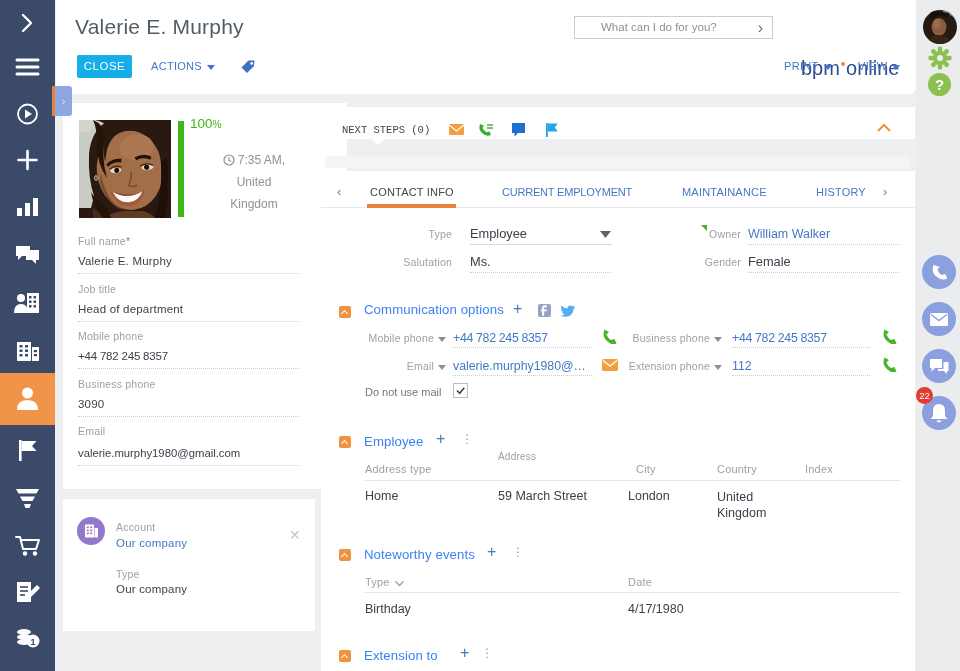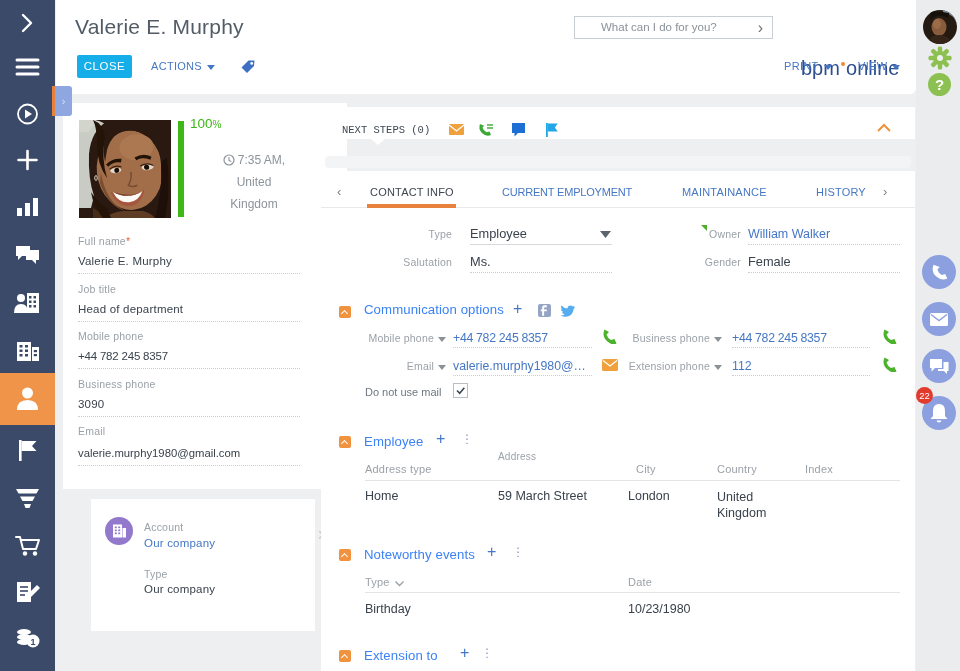--- a/index.html
+++ b/index.html
@@ -23,21 +23,21 @@
 .bluebtn { color:#4577c5; font-size:11px; letter-spacing:0.3px; }
 .caret { display:inline-block; width:0; height:0; border-left:4px solid transparent; border-right:4px solid transparent; border-top:5px solid #4577c5; margin-left:5px; vertical-align:middle; }
 
 
 #handle-strip { left:52px; top:86px; width:3px; height:30px; background:#e8813b; z-index:6; }
 #handle { left:55px; top:86px; width:17px; height:30px; background:#8fa7e0; border-radius:0 3px 3px 0; z-index:6; color:#d9e2f5; font-size:11px; text-align:center; line-height:30px; }
 
 
 .card { background:#fff; position:absolute; }
 #card1 { left:63px; top:103px; width:284px; height:386px; }
-#card2 { left:63px; top:499px; width:224px; height:132px;margin-left:28px; }
+#card2 { left:63px; top:499px; width:252px; height:132px; }
 
 .lbl { color:#9ba1a8; font-size:10.5px; letter-spacing:0.2px; }
 .val { color:#3a424c; font-size:11.5px; letter-spacing:0.2px; }
 .bval { color:#3a424c; font-size:12.8px; }
 .dotline { border-bottom:1px dotted #c9ced3; }
 .link { color:#4577c5; }
 
 
 #nextsteps { left:321px; top:107px; width:594px; height:32px; background:#fff; }
 #notch { left:371px; top:139px; width:0; height:0; border-left:7px solid transparent; border-right:7px solid transparent; border-top:6px solid #fff; }
@@ -380,21 +380,21 @@
   <div class="abs plus" style="left:166px; top:372px;">+</div>
   <div class="abs dots3" style="left:191px; top:374px;">⋮</div>
 
   <div class="abs lbl" style="left:44px; top:405px; font-size:11px;">Type</div>
   <svg class="abs" width="9" height="6" style="left:74px; top:410px;">
       <path d="M0.5 0.5 L4.5 4.5 L8.5 0.5" stroke="#9ba1a8" stroke-width="1.4" fill="none"></path>
     </svg>
   <div class="abs lbl" style="left:307px; top:405px; font-size:11px;">Date</div>
   <div class="abs" style="left:44px; top:421px; width:535px; border-bottom:1px solid #e2e5e8;"></div>
   <div class="abs" style="left:44px; top:431px; font-size:12.5px; color:#3a424c;">Birthday</div>
-  <div class="abs" style="left:307px; top:431px; font-size:12.5px; color:#3a424c;">10/23/1980</div>
+  <div class="abs" style="left:307px; top:431px; font-size:12.5px; color:#3a424c;">4/17/1980</div>
 
   <div class="chevsq" style="left:18px; top:479px;"></div>
   <div class="sechead" style="left:43px; top:477px;">Extension to</div>
   <div class="abs plus" style="left:139px; top:473px;">+</div>
   <div class="abs dots3" style="left:160px; top:475px;">⋮</div>
 </div>
 
 <svg class="abs" width="34" height="34" style="left:923px; top:10px;">
   <defs>
       <clipPath id="av">

